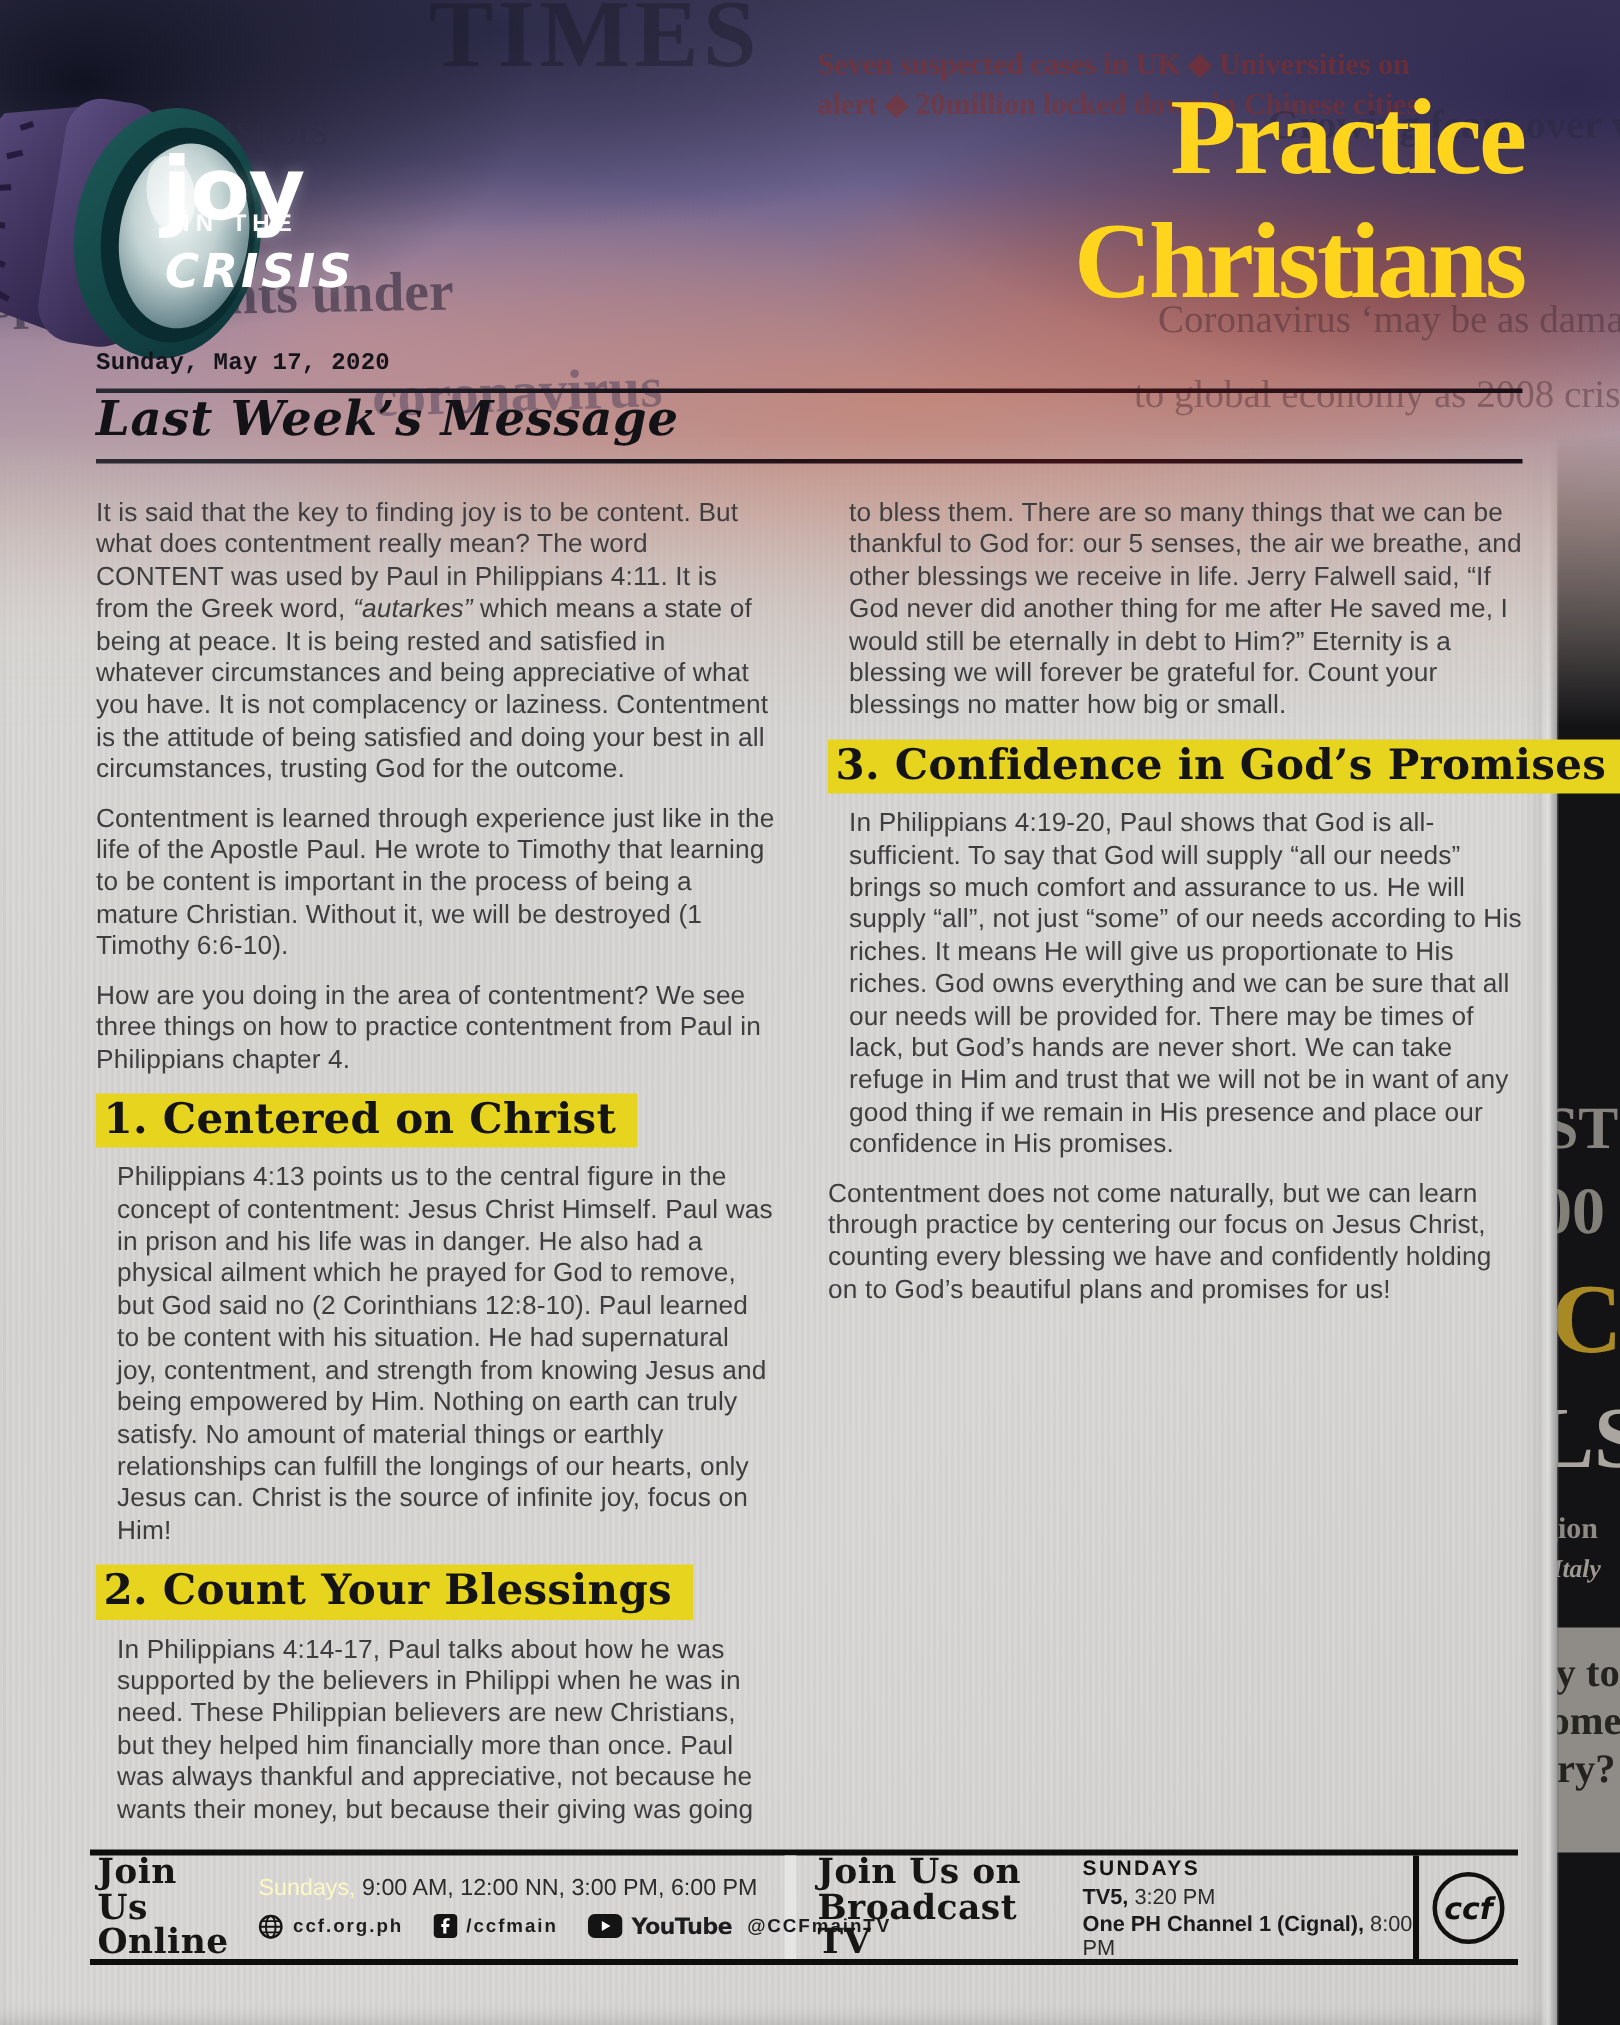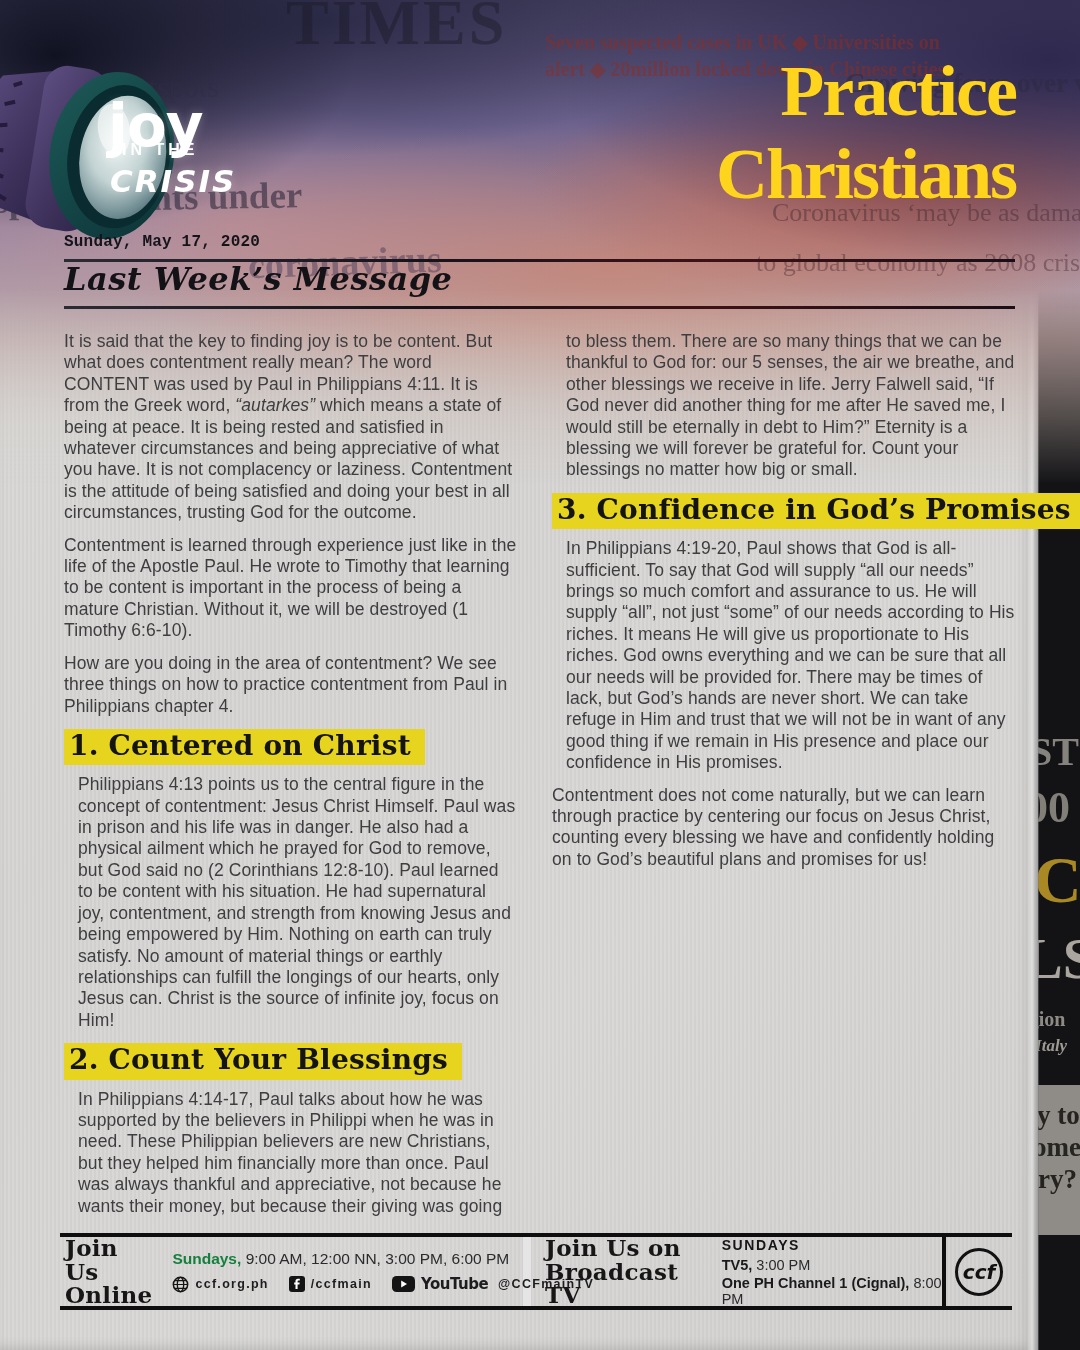--- a/index.html
+++ b/index.html
@@ -89,21 +89,21 @@
   .closing{margin-top:16px;}
 
   
   .footer{position:absolute;left:60px;top:1233px;width:952px;height:69px;z-index:5;display:flex;
     border-top:4px solid #0e0e0e;border-bottom:4px solid #0e0e0e;color:#161616;}
   .f-cell{display:flex;align-items:center;box-sizing:border-box;}
   .f-online{width:471px;border-right:8px solid #e5e5e5;gap:20px;padding-left:5px;}
   .f-title{font-family:"DejaVu Serif",serif;font-weight:700;font-size:23px;line-height:1.02;letter-spacing:.3px;}
   .f-online-info{display:flex;flex-direction:column;gap:7px;}
   .sched{font-size:15.5px;color:#2b2b2d;}
-  .sched b{font-weight:700;color:#15803d;}
+  .sched b{font-weight:400;color:#fef9c3;}
   .links{display:flex;align-items:center;gap:20px;font-size:12.5px;font-weight:700;letter-spacing:1.3px;color:#1d1d1f;}
   .link{display:flex;align-items:center;gap:6px;}
   .yt-word{font-family:"DejaVu Sans",sans-serif;font-weight:700;font-size:15px;letter-spacing:-0.5px;margin-right:4px;}
   .f-broadcast{flex:1;border-right:4px solid #0e0e0e;gap:18px;padding-left:14px;}
   .f-bc-info{display:flex;flex-direction:column;gap:2px;font-size:14.5px;color:#2b2b2d;}
   .bc-day{font-weight:700;letter-spacing:1.6px;font-size:14px;color:#151515;margin-bottom:2px;}
   .f-bc-info b{color:#1a1a1c;}
   .f-logo{width:66px;justify-content:center;}
 </style>
 </head>
@@ -248,21 +248,21 @@
 
     <div class="f-cell f-broadcast">
       <div class="f-title">
         <div>Join Us on</div>
         <div>Broadcast TV</div>
       </div>
       <div class="f-bc-info">
         <div class="bc-day">SUNDAYS</div>
         <div>
           <b>TV5,</b>
-          <span>3:00 PM</span>
+          <span>3:20 PM</span>
         </div>
         <div>
           <b>One PH Channel 1 (Cignal),</b>
           <span>8:00 PM</span>
         </div>
       </div>
     </div>
 
     <div class="f-cell f-logo">
       <svg width="52" height="52" viewBox="0 0 52 52">

